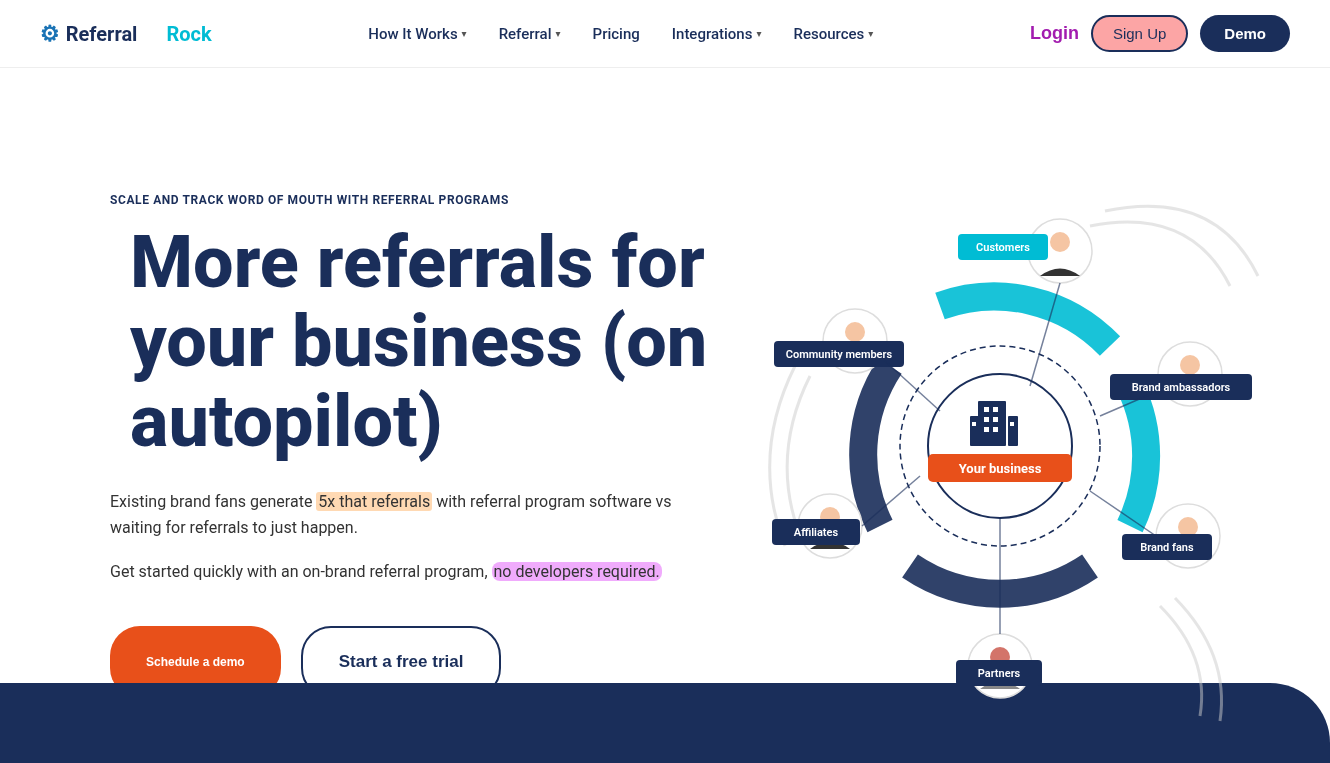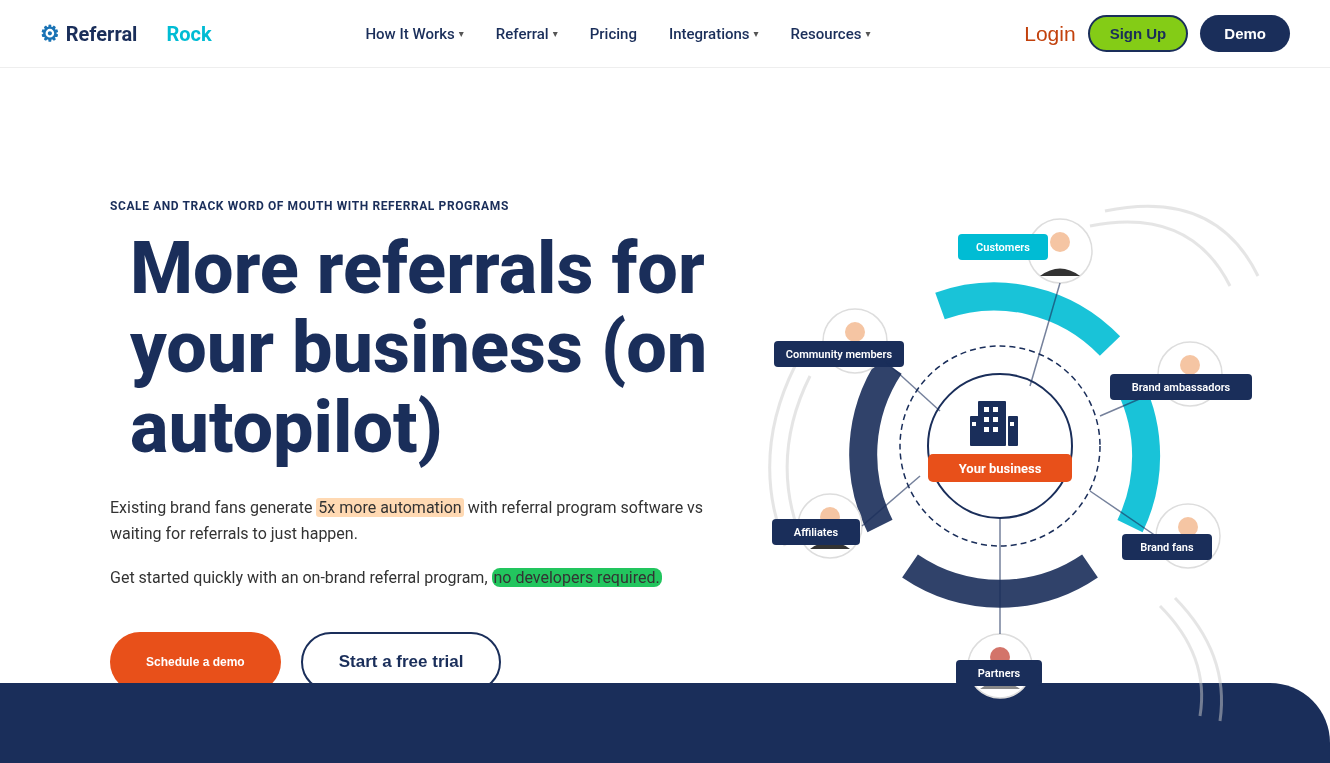--- a/index.html
+++ b/index.html
@@ -15,24 +15,24 @@
     .logo-icon { color: #1a73b5; font-size: 22px; }
     .logo-referral { color: #1a2e5a; }
     .logo-rock { color: #00bcd4; margin-left: 29px; }
     .nav-links { display: flex; align-items: center; gap: 32px; }
     .nav-link {
       color: #1a2e5a; font-size: 15px; font-weight: 500; cursor: pointer;
       display: flex; align-items: center; gap: 4px; text-decoration: none; justify-content: center;
     }
     .chevron { font-size: 10px; color: #555; }
     .nav-actions { display: flex; align-items: center; gap: 12px; }
-    .btn-login { color: #c2410c; font-size: 21px; font-weight: 400; cursor: pointer; background: none; border: none; }
+    .btn-login { color: #a21caf; font-size: 18px; font-weight: 700; cursor: pointer; background: none; border: none; }
     .btn-signup {
-      border: 2px solid #1a2e5a; color: #1a2e5a; background: #84cc16;
-      padding: 8px 20px; border-radius: 25px; font-size: 15px; font-weight: 700; cursor: pointer;
+      border: 2px solid #1a2e5a; color: #1a2e5a; background: #fca5a5;
+      padding: 8px 20px; border-radius: 25px; font-size: 15px; font-weight: 400; cursor: pointer;
     }
     .btn-demo {
       background: #1a2e5a; color: #fff; border: none;
       padding: 10px 24px; border-radius: 25px; font-size: 15px; font-weight: 600; cursor: pointer; text-align: right;
     }
 
     
     .hero {
       display: flex; align-items: center; justify-content: flex-end;
       padding: 60px 40px 0 40px; min-height: 695px; position: relative; overflow: hidden;
@@ -42,29 +42,29 @@
       font-size: 12px; font-weight: 700; color: #1a2e5a; letter-spacing: 0.05em;
       text-transform: uppercase; margin-bottom: 16px;
     }
     .hero-title {
       font-size: 72px; font-weight: 800; color: #1a2e5a; line-height: 1.1;
       margin-bottom: 28px;
       margin-left: 20px;
     }
     .hero-body { font-size: 16px; color: #333; line-height: 1.65; margin-bottom: 18px; }
     .highlight-orange { background: #ffd9b3; border-radius: 3px; padding: 0 2px; }
-    .highlight-pink { background: #22c55e; border-radius: 8px; padding: 0 2px; }
+    .highlight-pink { background: #f0abfc; border-radius: 8px; padding: 0 2px; }
     .hero-ctas { display: flex; gap: 20px; margin-top: 40px; }
     .btn-schedule {
       background: #e8501a; color: #fff; border: none;
       padding: 18px 36px; border-radius: 30px; font-size: 12px; font-weight: 700; cursor: pointer;
     }
     .btn-trial {
       background: #fff; color: #1a2e5a; border: 2.5px solid #1a2e5a;
-      padding: 18px 36px; border-radius: 30px; font-size: 17px; font-weight: 700; cursor: pointer;
+      padding: 24px 36px; border-radius: 30px; font-size: 17px; font-weight: 700; cursor: pointer;
     }
 
     
     .bottom-band {
       position: absolute; bottom: 0; left: 0; right: 0; height: 80px;
       background: #1a2e5a; border-radius: 0 60px 0 0;
       z-index: 0;
     }
 
     
@@ -112,21 +112,21 @@
     <button class="btn-signup">Sign Up</button>
     <button class="btn-demo">Demo</button>
   </div>
 </nav>
 
 <section class="hero">
   <div class="hero-left">
     <p class="hero-eyebrow">SCALE AND TRACK WORD OF MOUTH WITH REFERRAL PROGRAMS</p>
     <h1 class="hero-title">More referrals for your business (on autopilot)</h1>
     <p class="hero-body">
-      Existing brand fans generate <span class="highlight-orange">5x more automation</span> with referral program software vs waiting for referrals to just happen.
+      Existing brand fans generate <span class="highlight-orange">5x that referrals</span> with referral program software vs waiting for referrals to just happen.
     </p>
     <p class="hero-body">
       Get started quickly with an on-brand referral program, <span class="highlight-pink">no developers required.</span>
     </p>
     <div class="hero-ctas">
       <button class="btn-schedule">Schedule a demo</button>
       <button class="btn-trial">Start a free trial</button>
     </div>
   </div>
 

